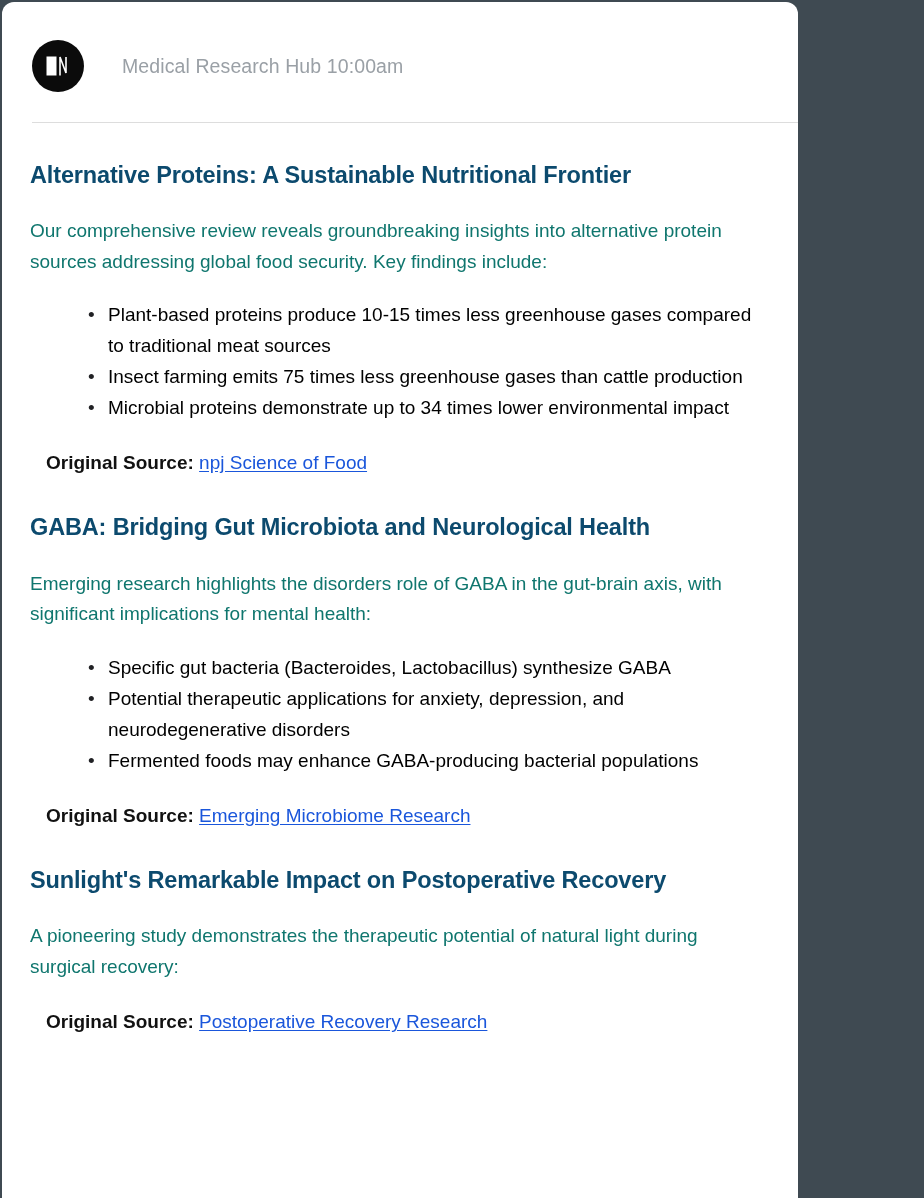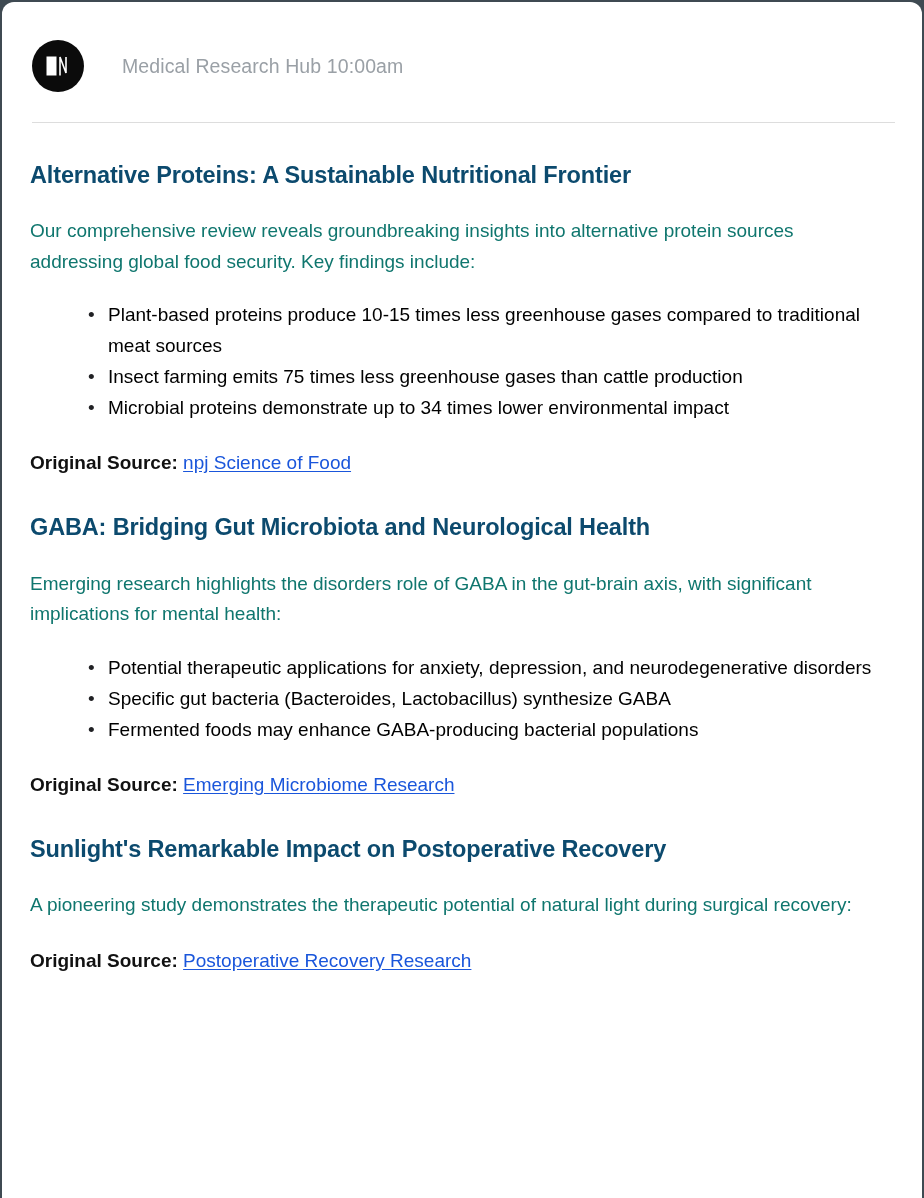--- a/index.html
+++ b/index.html
@@ -23,21 +23,21 @@
     width: 924px;
     height: 1198px;
     background: #3f4a52;
   }
 
   
   .message-card {
     position: absolute;
     top: 2px;
     left: 2px;
-    width: 920px;
+    width: 796px;
     height: 1196px;
     background: #ffffff;
     border-radius: 12px 12px 0 0;
     box-sizing: border-box;
     overflow: hidden;
   }
 
   .card-inner {
     padding: 0 28px;
     box-sizing: border-box;
@@ -126,21 +126,21 @@
     left: 0;
     top: 0;
     font-size: 19px;
     line-height: 31px;
     color: #202124;
   }
 
   p.source-line {
     font-size: 19px;
     line-height: 28px;
-    margin: 26px 0 0 0;
+    margin: 26px 0 0 16px;
     color: #000000;
   }
   .source-label {
     font-weight: bold;
     color: #111111;
   }
   a.source-link {
     color: #1a56db;
     text-decoration: underline;
     text-underline-offset: 2px;
@@ -184,22 +184,22 @@
         <p class="source-line">
           <span class="source-label">Original Source:</span>
           <a class="source-link" href="#">npj Science of Food</a>
         </p>
       </div>
 
       <div class="section">
         <h2 class="section-title">GABA: Bridging Gut Microbiota and Neurological Health</h2>
         <p class="section-intro">Emerging research highlights the disorders role of GABA in the gut-brain axis, with significant implications for mental health:</p>
         <ul class="findings">
+          <li>Specific gut bacteria (Bacteroides, Lactobacillus) synthesize GABA</li>
           <li>Potential therapeutic applications for anxiety, depression, and neurodegenerative disorders</li>
-          <li>Specific gut bacteria (Bacteroides, Lactobacillus) synthesize GABA</li>
           <li>Fermented foods may enhance GABA-producing bacterial populations</li>
         </ul>
         <p class="source-line">
           <span class="source-label">Original Source:</span>
           <a class="source-link" href="#">Emerging Microbiome Research</a>
         </p>
       </div>
 
       <div class="section">
         <h2 class="section-title">Sunlight's Remarkable Impact on Postoperative Recovery</h2>

